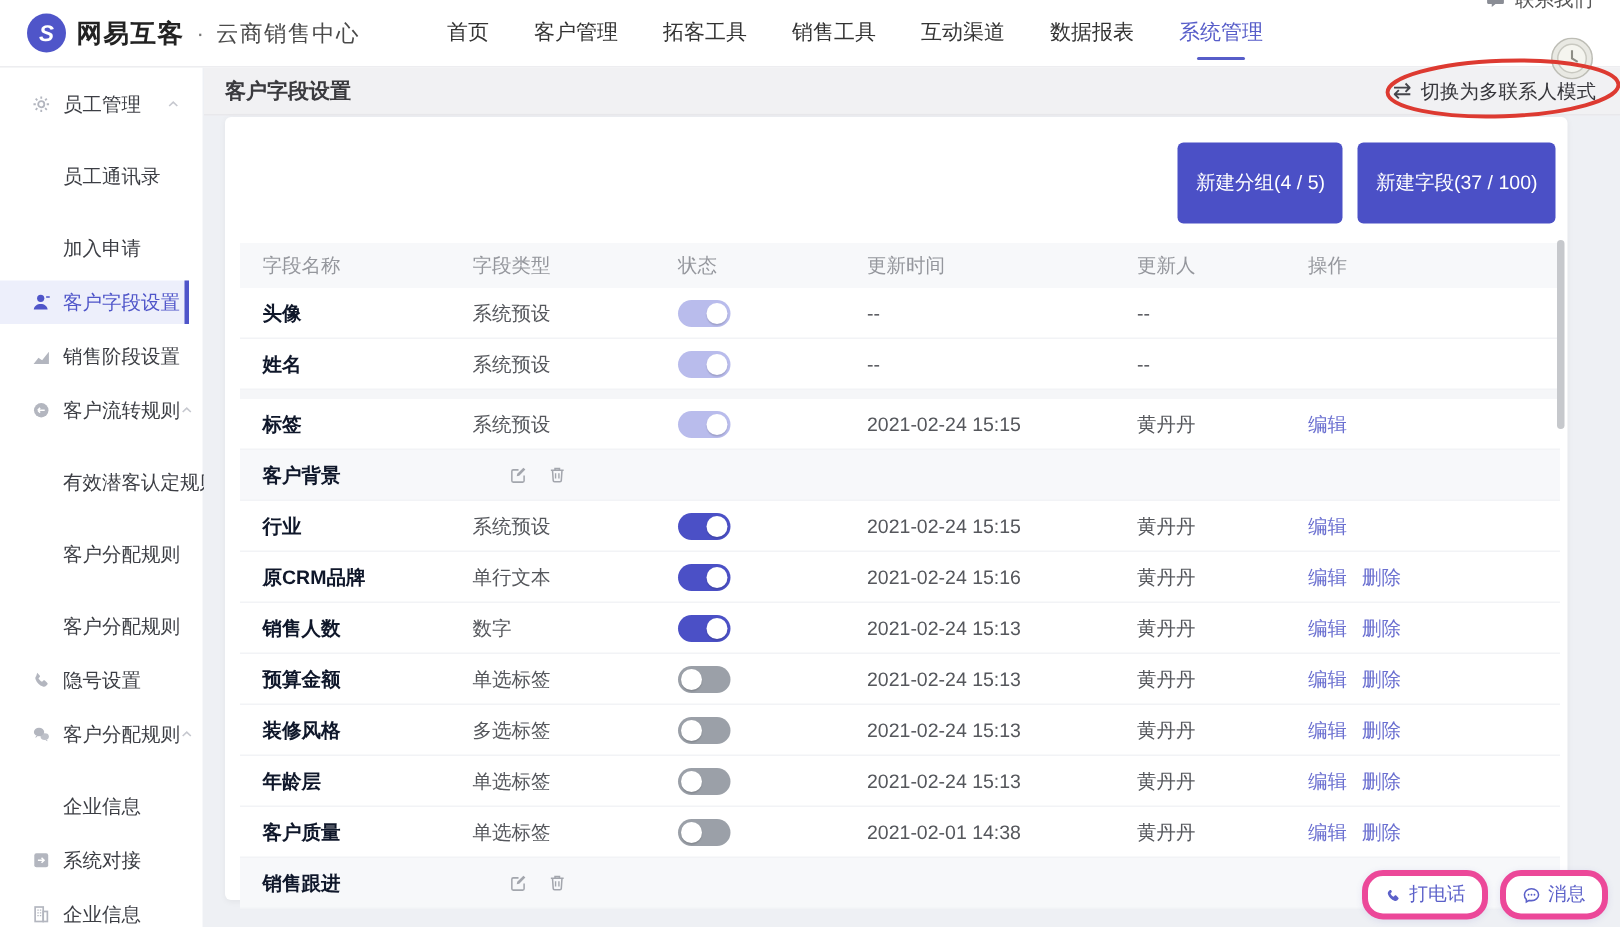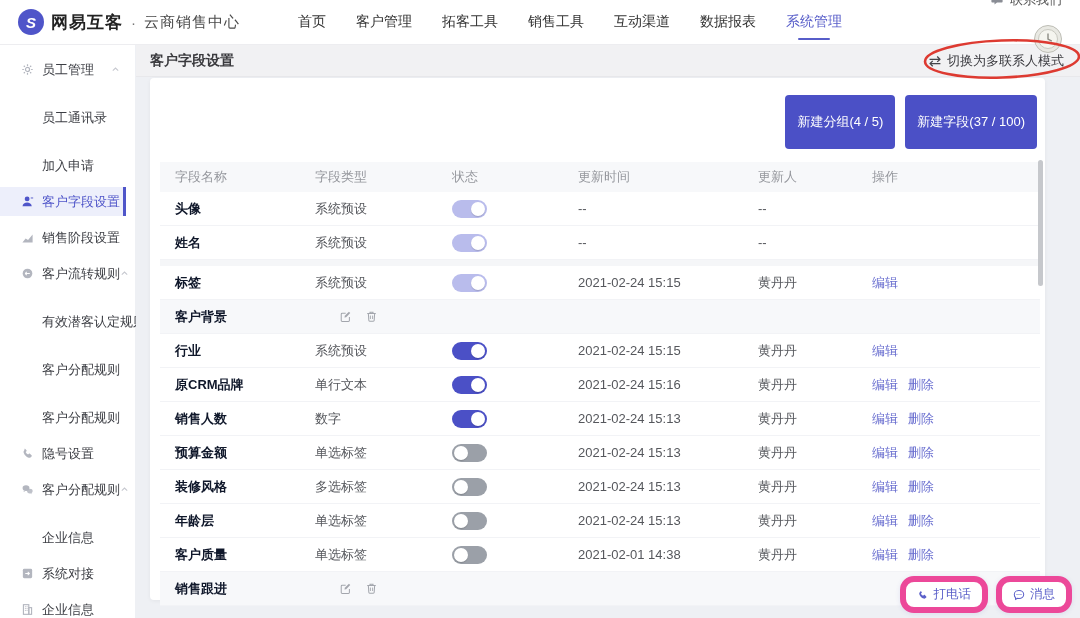--- a/index.html
+++ b/index.html
@@ -69,21 +69,21 @@
   .toggle.off{background:#9ba0a8;}         .toggle.off .knob{left:2px;}
 
   .actions{display:flex;gap:10px;font-size:13px;color:#6a6fd0;text-align:center;}
   .actions span{cursor:pointer;}
 
   .scroll-thumb{position:absolute;right:2px;top:82px;width:5px;height:126px;background:#c6c8cc;border-radius:3px;cursor:pointer;}
 
   .annotation{position:absolute;left:920px;top:37px;z-index:9;pointer-events:none;}
 
   .float-btns{position:absolute;right:8px;bottom:5px;display:flex;gap:8px;z-index:6;}
-  .pill{height:25px;background:#fff;border:6px solid #ec4899;border-radius:14px;display:flex;align-items:center;
+  .pill{height:25px;background:#fff;border:4px solid #ec4899;border-radius:14px;display:flex;align-items:center;
         gap:5px;padding:0 11px;color:#5b60c9;font-size:12.5px;box-shadow:0 1px 5px rgba(80,85,180,.12);cursor:pointer;}
   .pill .p-icon{display:flex;color:#5b60c9;}
 </style>
 </head>
 <body>
 
 <div class="topbar">
   <div class="logo">
     <div class="logo-mark">S</div>
     <span class="brand">网易互客</span>

